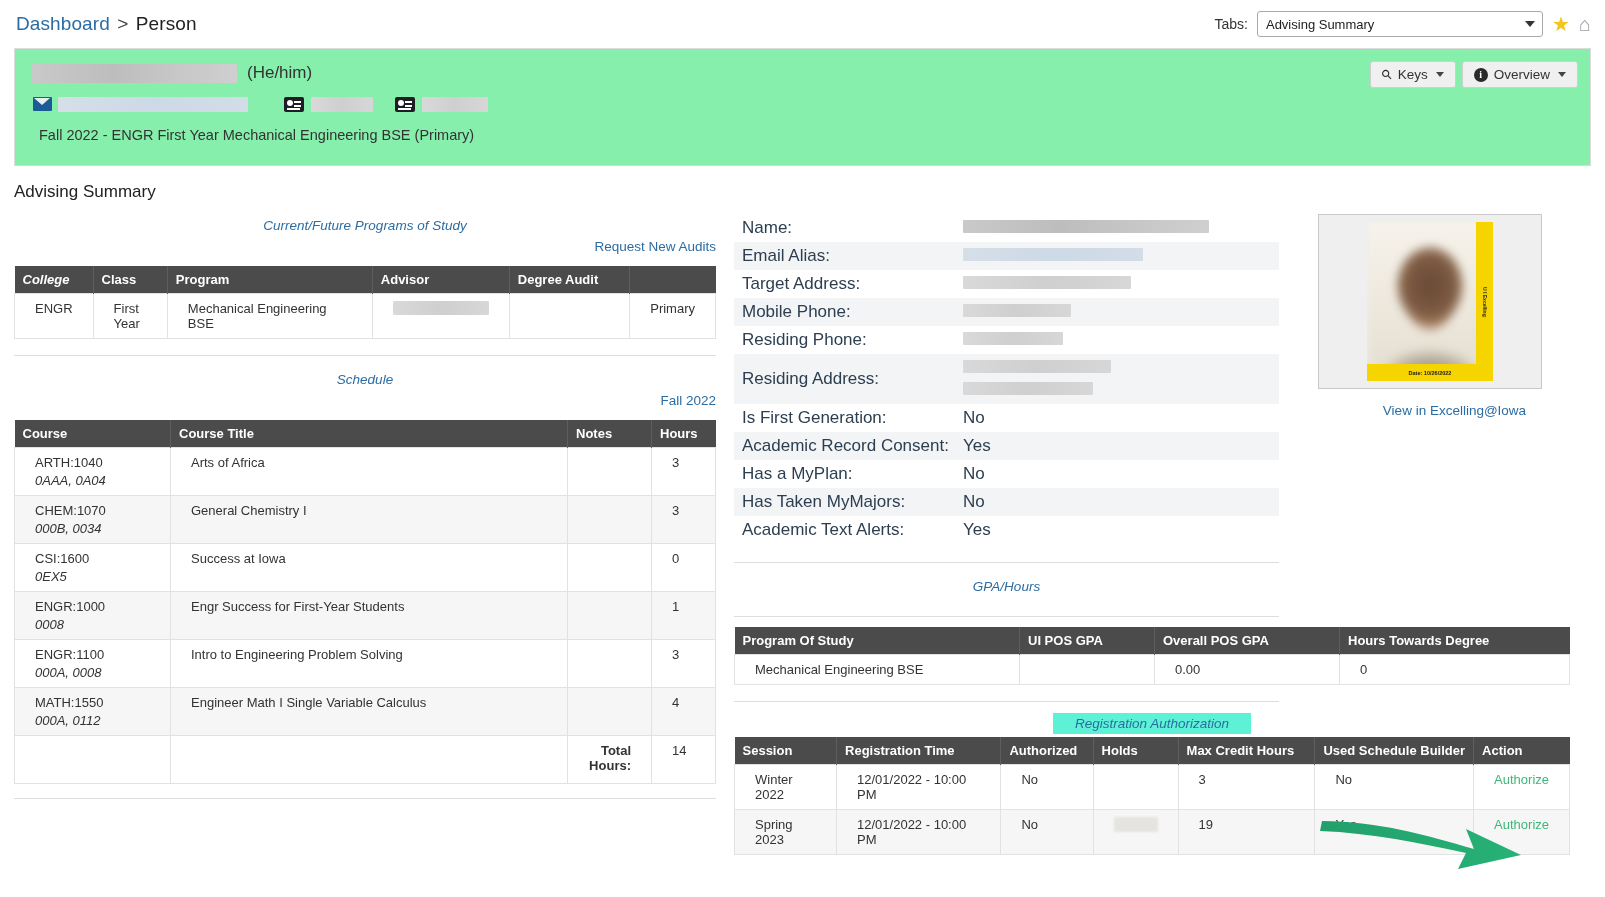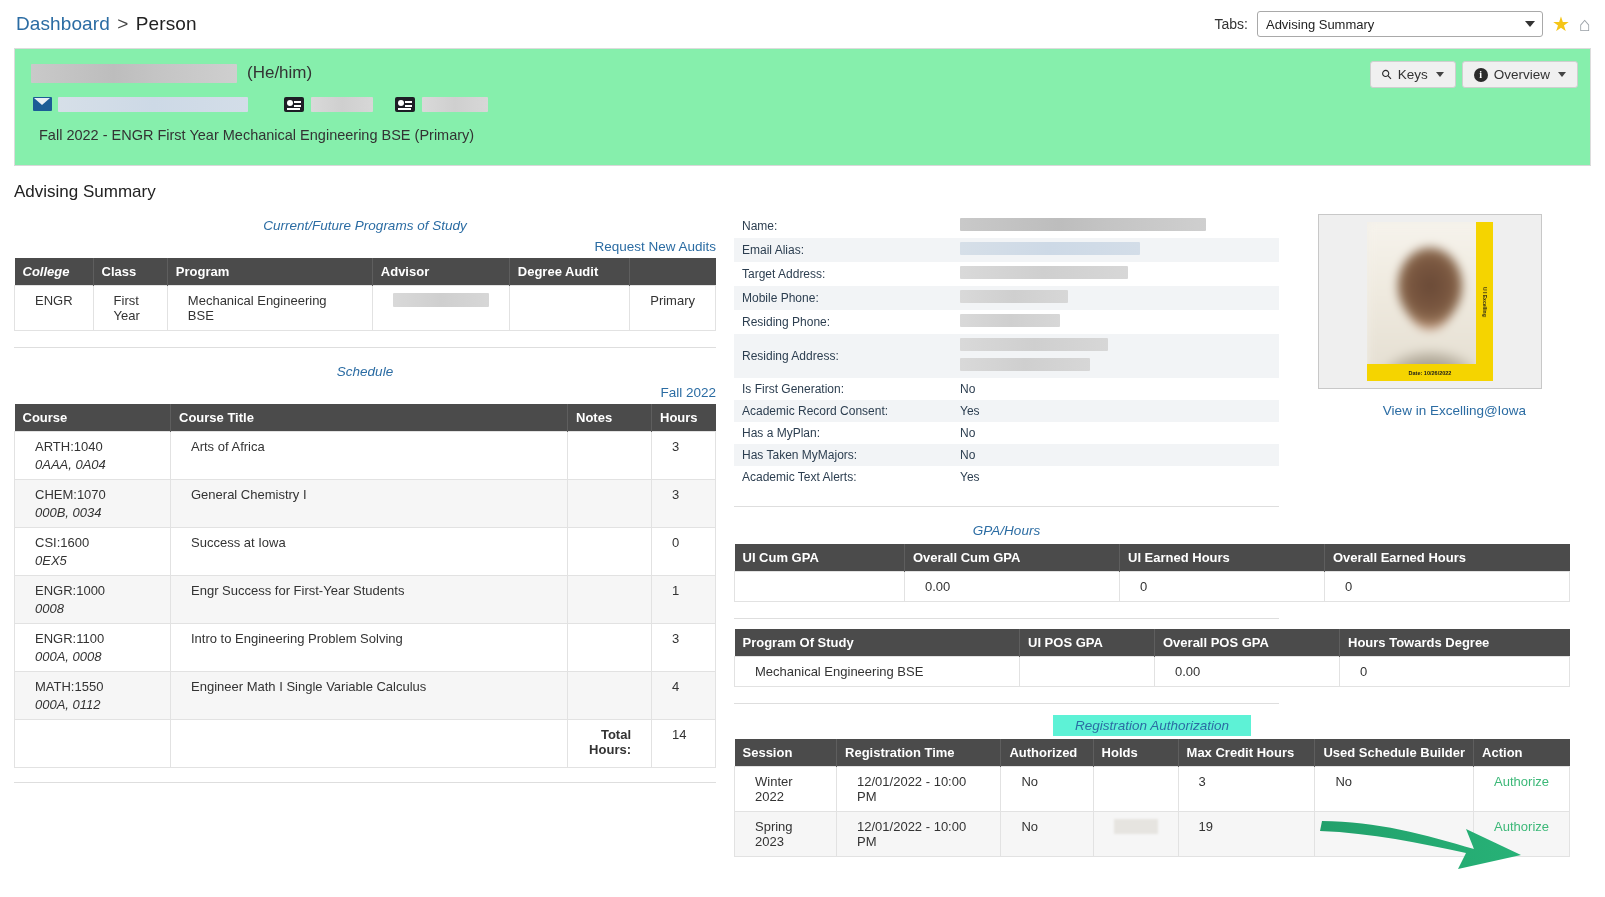--- a/index.html
+++ b/index.html
@@ -102,21 +102,21 @@
   .col-right { flex: 1; padding-left: 18px; display: flex; }
   .col-right-main { width: 545px; flex: none; }
   .col-photo { flex: 1; padding-left: 33px; }
 
   .section-caption {
     text-align: center; color: #2b6ca3; font-style: italic; font-size: 13.5px;
     padding: 4px 0 6px 0;
   }
   .caption-highlight { background: #5df2d6; padding: 3px 22px; }
 
-  .right-link { text-align: right; color: #2b6ca3; font-size: 13.5px; padding-bottom: 4px; }
+  .right-link { text-align: right; color: #2b6ca3; font-size: 13.5px; padding-bottom: 12px; }
 
   table.grid { width: 100%; border-collapse: collapse; font-size: 13px; }
   table.grid thead th {
     background: #4b4b4b; color: #ffffff; text-align: left;
     font-weight: bold; padding: 6px 8px; font-size: 13px;
     border-right: 1px solid #5e5e5e; white-space: nowrap;
   }
   table.grid thead th:last-child { border-right: none; }
   table.grid tbody td {
     padding: 7px 20px; border: 1px solid #e2e2e2; color: #333; vertical-align: top;
@@ -140,21 +140,21 @@
   .tbl-schedule td { height: 48px; }
   .course-code { display:block; }
   .course-sect { display:block; font-style: italic; color:#333; margin-top:3px; }
   .tot-row td { font-weight: bold; text-align: right; background:#fff !important; }
   .tot-row td.hrs { text-align: left; font-weight: normal; }
 
   .left-rule { border-top: 1px solid #dedede; margin: 14px 0 0 0; }
   .left-rule-top { border-top: 1px solid #dedede; margin: 16px 0 12px 0; }
 
   
-  .infolist { width: 100%; border-collapse: collapse; font-size: 12px; }
+  .infolist { width: 100%; border-collapse: collapse; font-size: 17px; }
   .infolist td { padding: 4px 6px 4px 8px; color: #2c3e50; }
   .infolist tr.shade td { background: #f2f4f6; }
   .infolist td.k { width: 218px; white-space: nowrap; }
   .infolist td.v { color: #2c3e50; }
   .blur-val { height: 13px; display: inline-block; }
 
   
   .photo-card {
     width: 224px; height: 175px; border: 1px solid #c8c8c8; background: #efefef;
     display: flex; align-items: center; justify-content: center; margin-left: 6px;
@@ -432,38 +432,20 @@
             <td class="k">Academic Text Alerts:</td>
             <td class="v">Yes</td>
           </tr>
         </tbody>
       </table>
 
       <div class="right-sep"></div>
 
       <div class="section-caption">GPA/Hours</div>
 
-      <table class="grid tbl-gpa" style="width:836px">
-        <thead>
-          <tr>
-            <th class="g1">UI Cum GPA</th>
-            <th class="g2">Overall Cum GPA</th>
-            <th class="g3">UI Earned Hours</th>
-            <th>Overall Earned Hours</th>
-          </tr>
-        </thead>
-        <tbody>
-          <tr>
-            <td></td>
-            <td>0.00</td>
-            <td>0</td>
-            <td>0</td>
-          </tr>
-        </tbody>
-      </table>
 
       <div class="right-sep2"></div>
 
       <table class="grid tbl-pos" style="width:836px">
         <thead>
           <tr>
             <th class="p1">Program Of Study</th>
             <th class="p2">UI POS GPA</th>
             <th class="p3">Overall POS GPA</th>
             <th>Hours Towards Degree</th>

